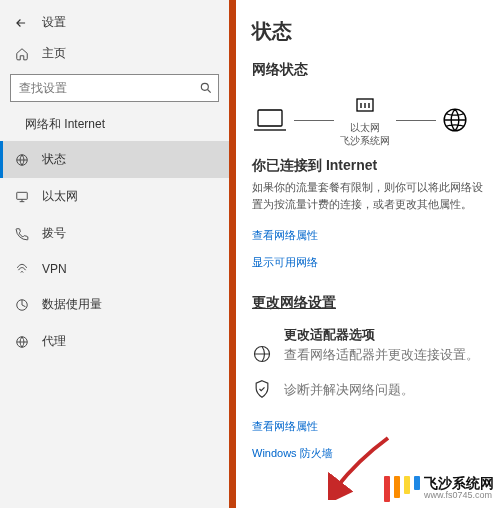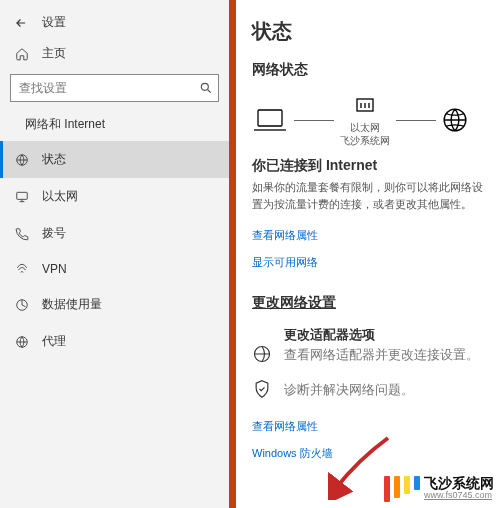--- a/index.html
+++ b/index.html
@@ -37,21 +37,21 @@
   .section-gap { margin-top: 18px; text-decoration: underline; }
 
   .opt-row { display:flex; gap: 10px; align-items:flex-end; margin-bottom: 14px; }
   .opt-icon { width:22px; padding-top:1px; color:#333; }
   .opt-desc { font-size: 13px; color:#777; line-height:1.4; }
 
   .watermark { position:absolute; right:6px; bottom:6px; display:flex; gap:4px;margin-top:16px; }
   .wm-band { width:6px; border-radius:1px; }
   .wm-text { display:flex; flex-direction:column; line-height:1.1; }
   .wm-title { font-size:14px; font-weight:700; color:#111; }
-  .wm-url { font-size:9px; color:#888;text-decoration:underline; }
+  .wm-url { font-size:9px; color:#888; }
 
   .arrow { position:absolute; left:328px; top:430px; pointer-events:none; }
   svg { display:block; }
 </style>
 </head>
 <body>
 
 <div class="app">
   <div class="sidebar">
     <div class="header-row">

